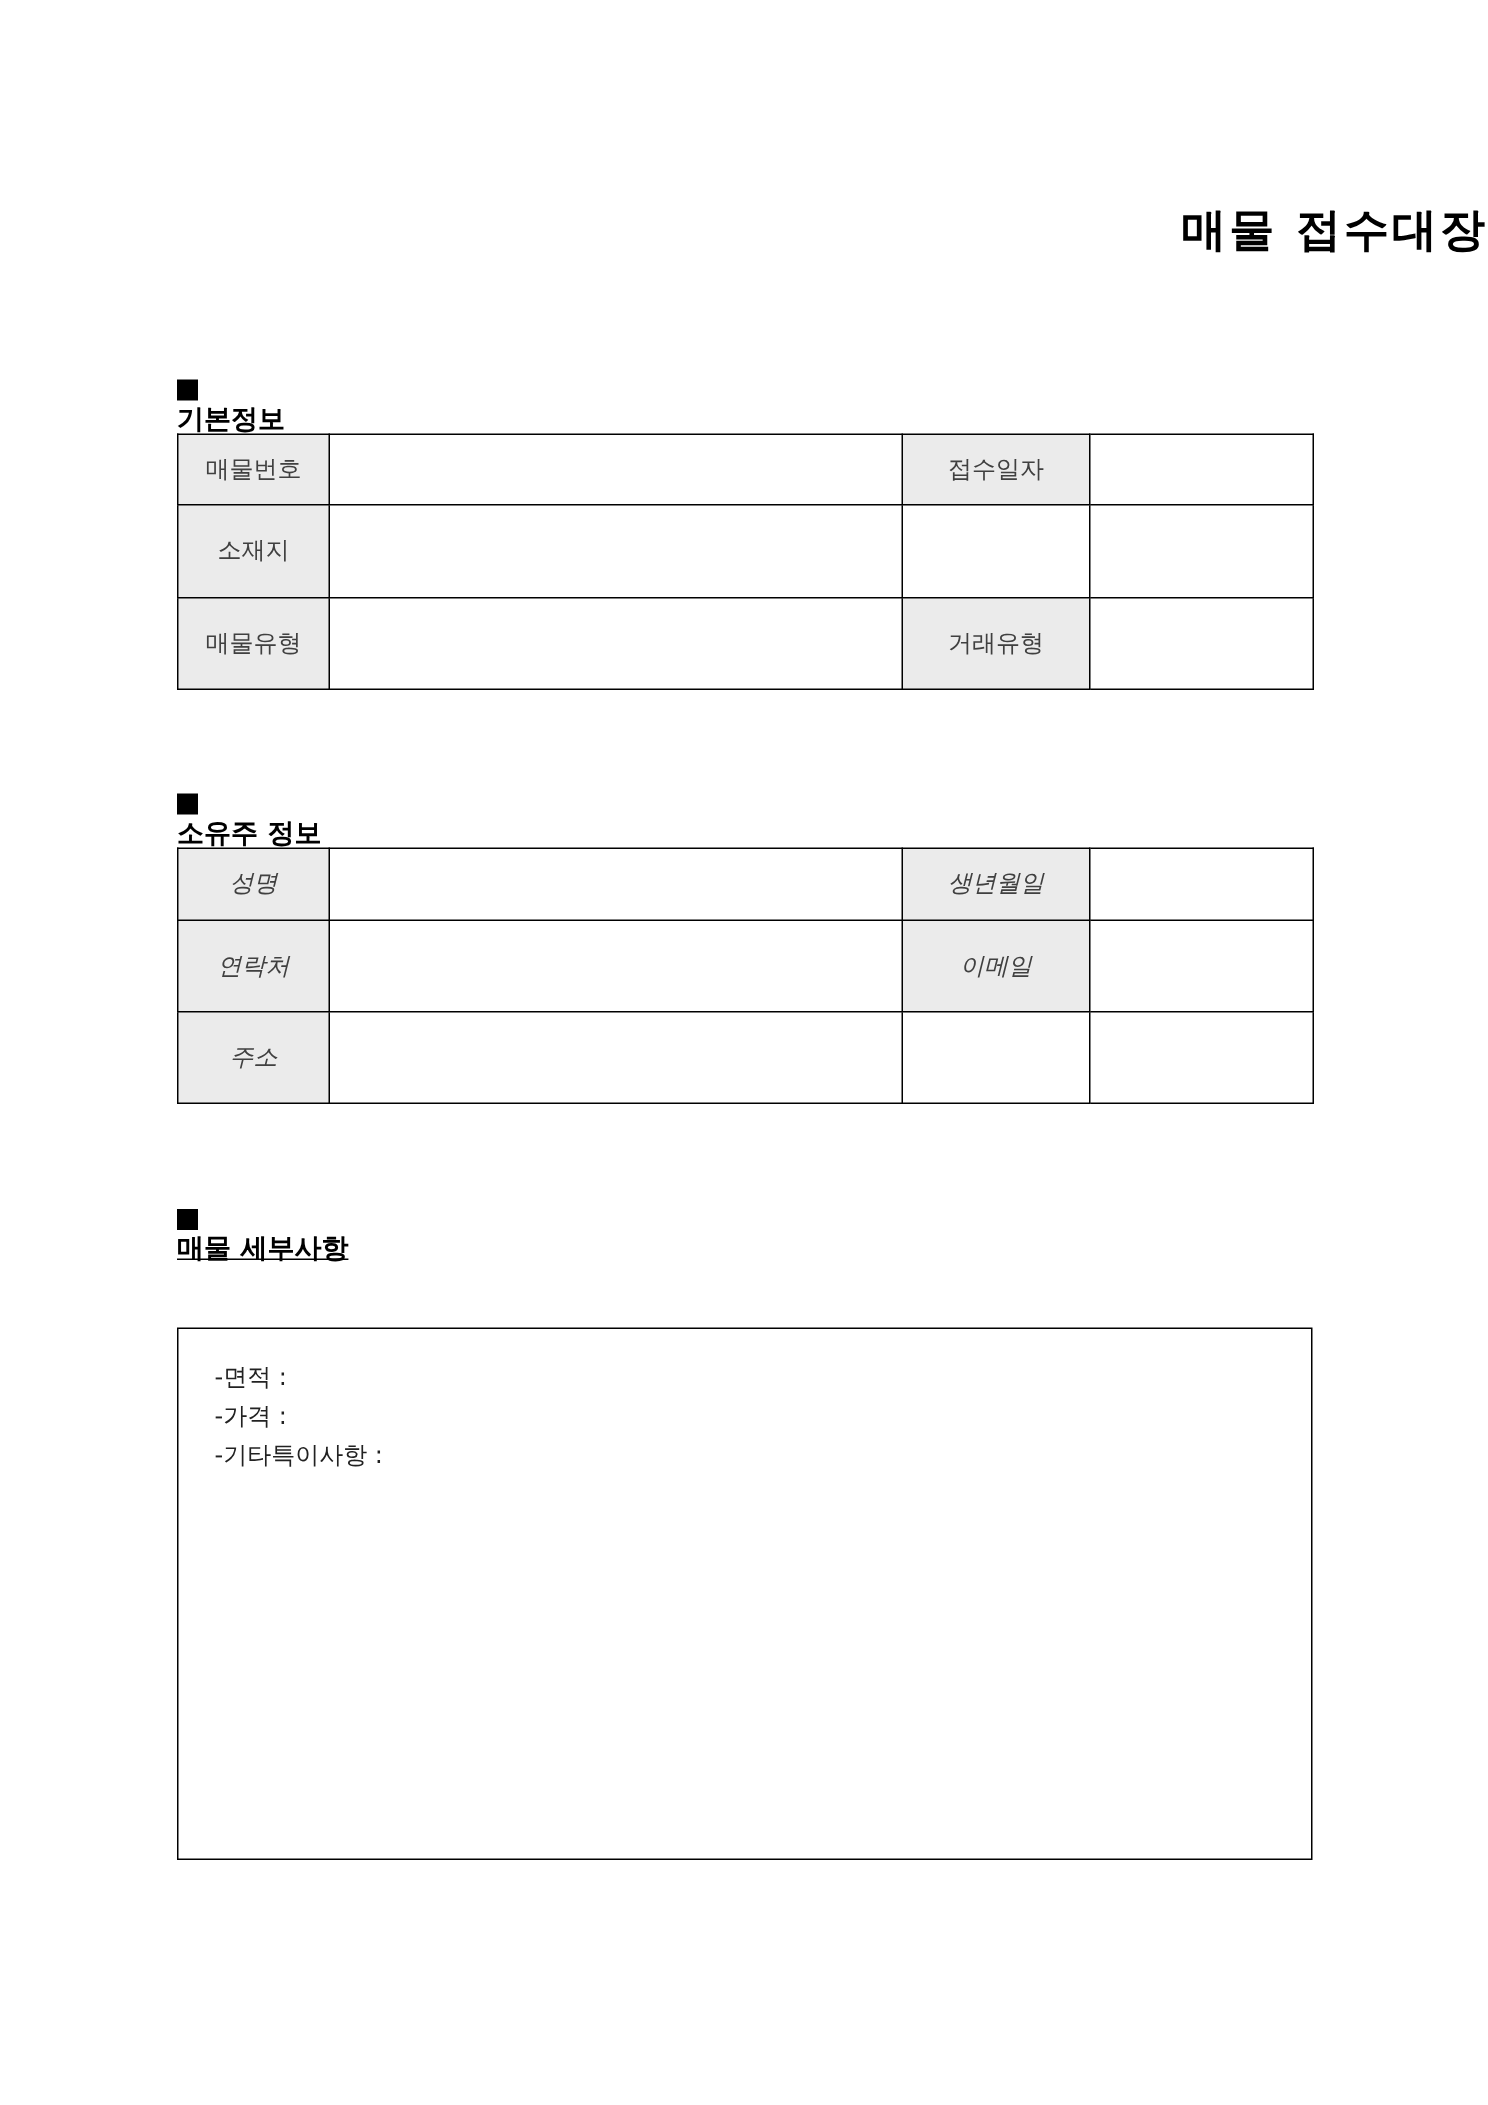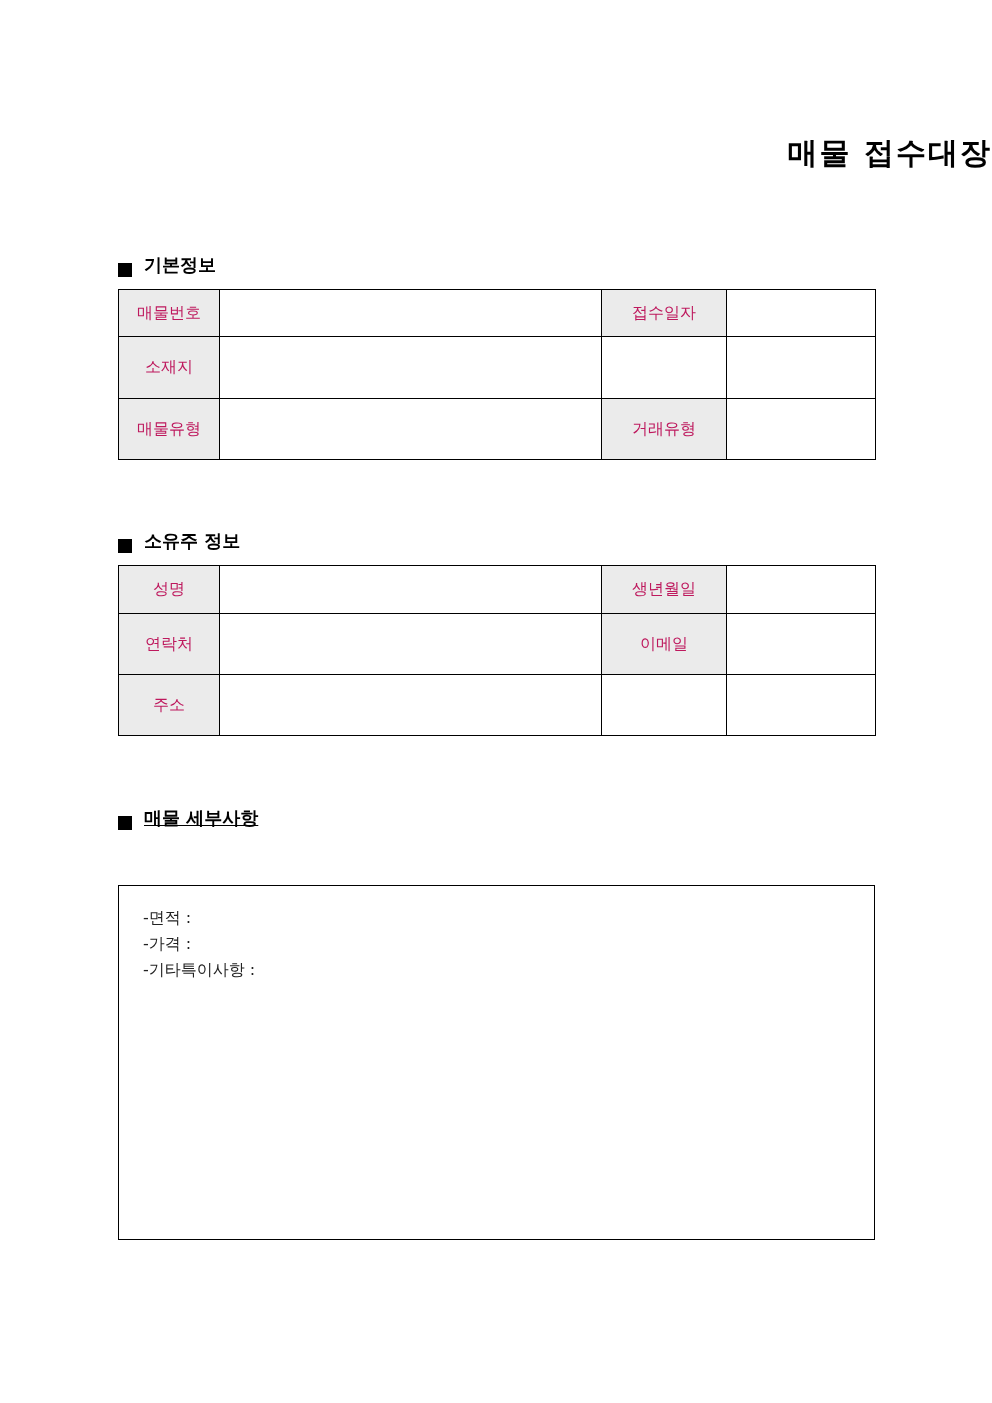--- a/index.html
+++ b/index.html
@@ -6,32 +6,32 @@
   body {
     width: 992px; height: 1403px; position: relative; overflow: hidden;
     font-family: "DejaVu Sans", "Liberation Sans", sans-serif; color: #111;
   }
   .title {
     position: absolute; left: 0; top: 133px; width: 992px; text-align: right;
     font-size: 30px; font-weight: bold; letter-spacing: 2px; color: #000;
   }
   .section-head {
     position: absolute; left: 118px; font-size: 18px; font-weight: bold; color: #000;
-    display: flex; align-items: flex-end;
+    display: flex; align-items: flex-start; flex-direction: column;
   }
   .square {
     display: inline-block; width: 14px; height: 14px; background: #000; margin-right: 12px;
   }
   table.form {
     position: absolute; left: 118px; width: 757px; border-collapse: collapse;
     table-layout: fixed;
   }
   table.form td {
     border: 1.3px solid #000; padding: 0; text-align: center; vertical-align: middle;
-    font-size: 16px; color: #be185d;
+    font-size: 16px; color: #404040;
   }
   table.form td.label { background: #ebebeb; }
   .details-box {
     position: absolute; left: 118px; top: 885px; width: 755px; height: 353px;
     border: 1.3px solid #000;
   }
   .details-box .line {
     position: absolute; left: 24px; font-size: 16px; color: #222;
   }
 </style>
@@ -70,21 +70,21 @@
     <td class="label">거래유형</td>
     <td></td>
   </tr>
 </tbody>
   </table>
 
 <div class="section-head" style="top:529px;">
   <span class="square"></span>
   <span>소유주 정보</span>
 </div>
-<table class="form" style="top:565px;">
+<table class="form" style="top:565px;font-style:italic;">
   <colgroup>
       <col style="width:101px">
       <col style="width:382px">
       <col style="width:125px">
       <col style="width:149px">
     </colgroup>
   <tbody>
       <tr style="height:48px;">
     <td class="label">성명</td>
     <td></td>

